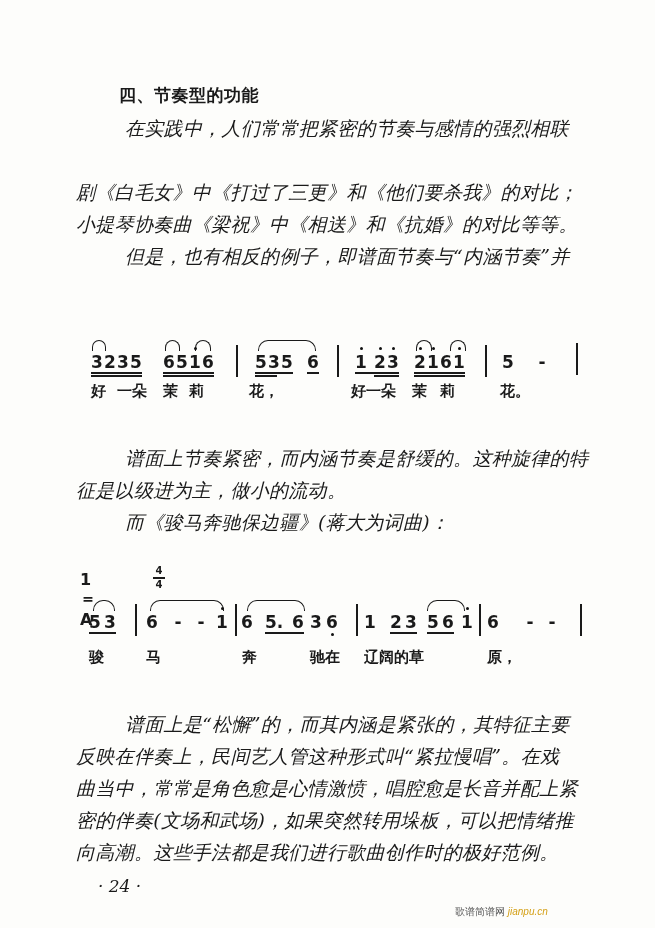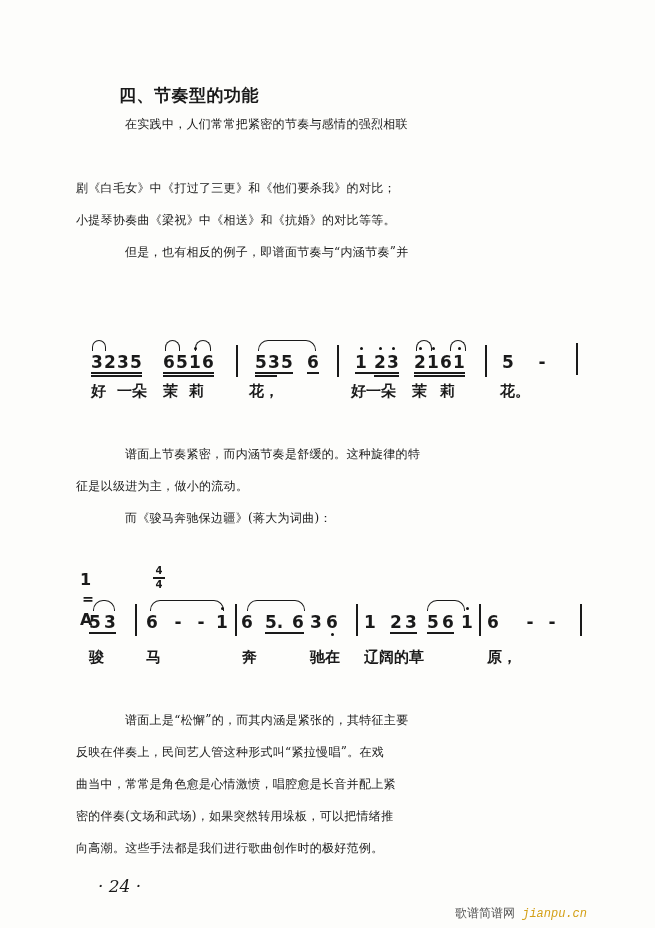--- a/index.html
+++ b/index.html
@@ -11,21 +11,21 @@
       font-family: "DejaVu Serif", "Liberation Serif", serif;
       color: #1a1a1a;
     }
     .page { position: absolute; left: 0; top: 0; width: 655px; height: 768px; }
     .heading {
       position: absolute; left: 119px; top: 84px;
       font-family: "DejaVu Sans", "Liberation Sans", sans-serif;
       font-weight: bold; font-size: 17px; letter-spacing: 0.5px;
     }
     .para-line {
-      position: absolute; font-size: 12px; white-space: nowrap; letter-spacing: 0.3px;
+      position: absolute; font-size: 19px; white-space: nowrap; letter-spacing: 0.3px; font-style: italic;
     }
     
     .score { position: absolute; left: 0; top: 0; }
     .n {
       position: absolute; font-family: "DejaVu Sans", "Liberation Sans", sans-serif;
       font-weight: bold; font-size: 17px; line-height: 20px; text-align: center; width: 12px;
     }
     .dot-above::before {
       content: ""; position: absolute; left: 5px; top: -5px; width: 3px; height: 3px;
       background: #111; border-radius: 50%;
@@ -50,22 +50,22 @@
     }
     .meter {
       position: absolute; left: 153px; top: 566px; width: 12px; text-align: center;
       font-family: "DejaVu Sans", "Liberation Sans", sans-serif; font-weight: bold; font-size: 10px; line-height: 10px;
     }
     .meter .line { display: block; height: 1.5px; background: #1a1a1a; margin: 1px 0; }
     .page-number {
       position: absolute; left: 98px; top: 876px; font-style: italic; font-size: 17px;
     }
     .watermark {
-      position: absolute; left: 455px; top: 905px; font-size: 12px; color: #555;
-      font-family: Liberation Mono, monospace;
+      position: absolute; left: 455px; top: 905px; font-size: 10px; color: #555;
+      font-family: Liberation Sans, sans-serif;
     }
     .watermark .site { color: #d4a017; font-style: italic; }
   </style>
 </head>
 <body>
 
 <div class="page">
 
   <div class="heading">四、节奏型的功能</div>
 

